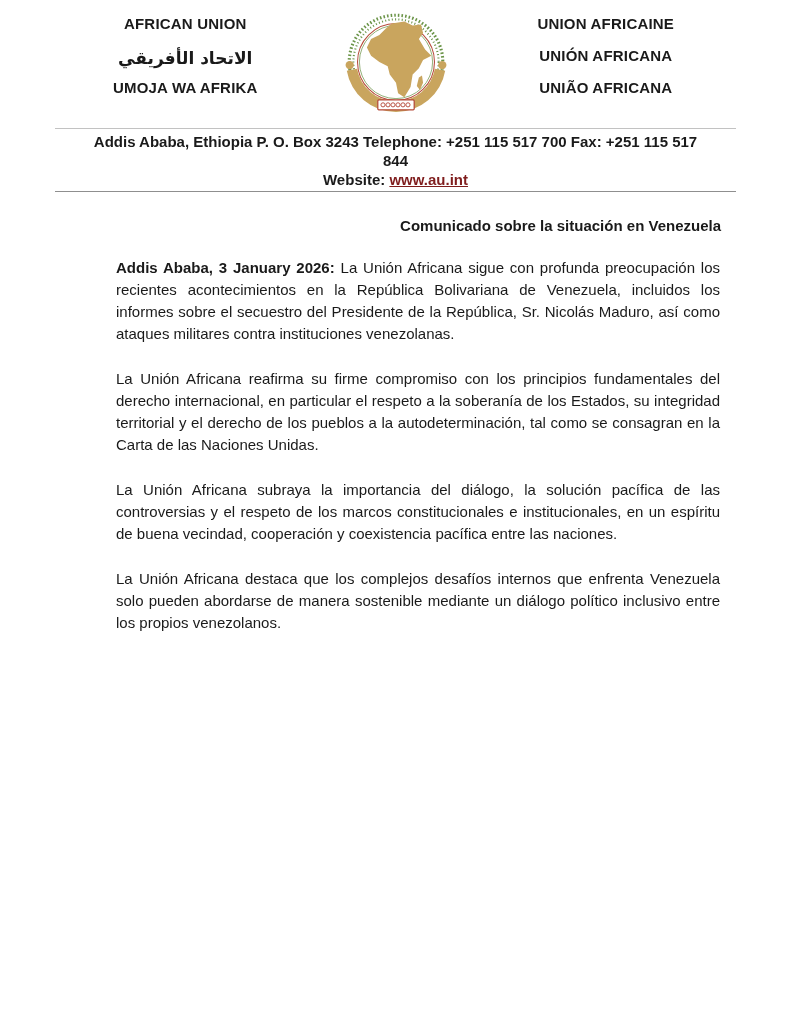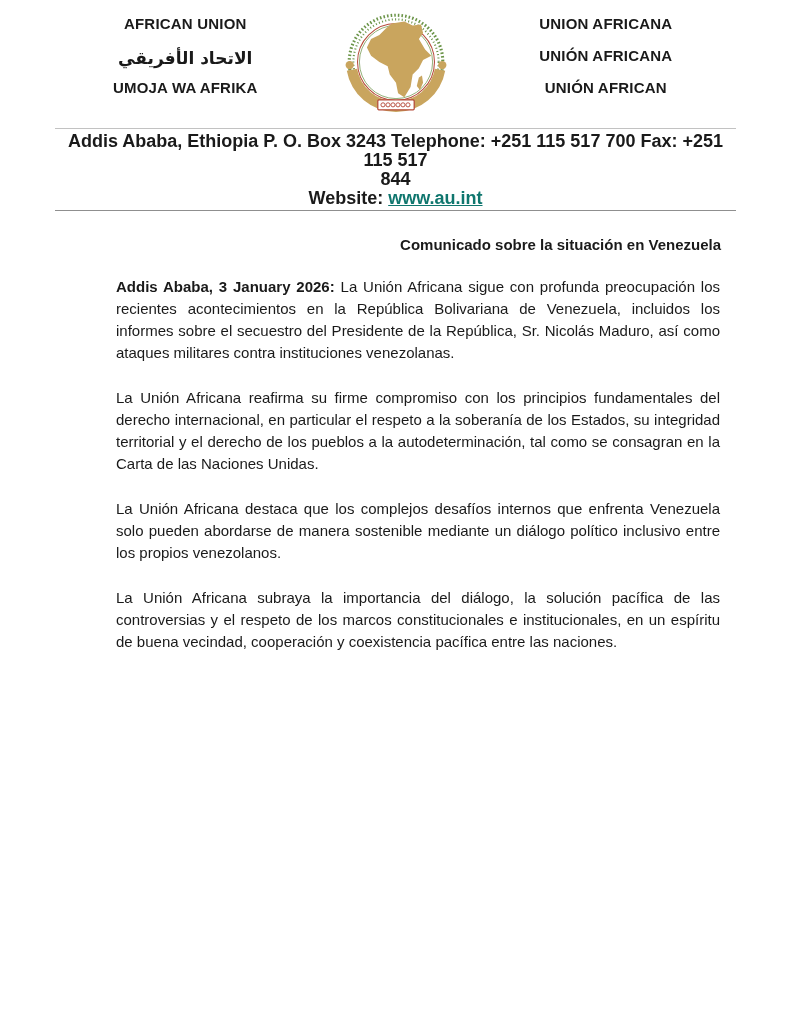--- a/index.html
+++ b/index.html
@@ -23,22 +23,22 @@
   .org-line{font-weight:bold;font-size:15px;line-height:16px;margin-bottom:14px;letter-spacing:.2px;}
   .org-line.arabic{font-family:"DejaVu Sans",sans-serif;font-size:17px;line-height:24px;margin-bottom:10px;font-weight:bold;}
   .org-col.right .org-line{margin-bottom:16px;}
   .logo-wrap{display:flex;justify-content:center;align-items:flex-start;}
   .logo-wrap svg{width:108px;height:104px;}
 
   
   .contact{margin:14px 55px 0 55px;}
   .rule{border-top:1px solid #c2c2c2;height:0;}
   .rule.bottom{border-top:1px solid #8f8f8f;}
-  .contact-inner{text-align:center;font-weight:bold;font-size:18px;line-height:19px;padding:3px 10px 2px;}
-  .website-link{color:#0f766e;text-decoration:underline;cursor:pointer;}
+  .contact-inner{text-align:center;font-weight:bold;font-size:15px;line-height:19px;padding:3px 10px 2px;}
+  .website-link{color:#7f1d1d;text-decoration:underline;cursor:pointer;}
 
   
   .doc-title{
     text-align:right;font-weight:bold;font-size:15px;
     margin:25px 70px 23px;
   }
   .doc-body{padding:0 71px 0 70px;}
   .doc-body p{
     font-size:15px;line-height:22px;text-align:justify;
     margin-bottom:23px;
@@ -86,38 +86,38 @@
           <circle cx="42.3" cy="91.2" r="2"></circle>
           <circle cx="47.1" cy="91.2" r="2"></circle>
           <circle cx="51.9" cy="91.2" r="2"></circle>
           <circle cx="56.7" cy="91.2" r="2"></circle>
           <circle cx="61.5" cy="91.2" r="2"></circle>
         </g>
       </svg>
     </div>
 
     <div class="org-col right">
-      <div class="org-line">UNION AFRICANA</div>
+      <div class="org-line">UNION AFRICAINE</div>
       <div class="org-line">UNIÓN AFRICANA</div>
-      <div class="org-line">UNIÓN AFRICAN</div>
+      <div class="org-line">UNIÃO AFRICANA</div>
     </div>
   </div>
 
   <div class="contact">
     <div class="rule top"></div>
     <div class="contact-inner">
       <div>Addis Ababa, Ethiopia P. O. Box 3243 Telephone: +251 115 517 700 Fax: +251 115 517</div>
       <div>844</div>
       <div><span>Website: </span><a class="website-link">www.au.int</a></div>
     </div>
     <div class="rule bottom"></div>
   </div>
 
   <h1 class="doc-title">Comunicado sobre la situación en Venezuela</h1>
 
   <div class="doc-body">
       <p><strong>Addis Ababa, 3 January 2026: </strong>La Unión Africana sigue con profunda preocupación los recientes acontecimientos en la República Bolivariana de Venezuela, incluidos los informes sobre el secuestro del Presidente de la República, Sr. Nicolás Maduro, así como ataques militares contra instituciones venezolanas.</p>
       <p>La Unión Africana reafirma su firme compromiso con los principios fundamentales del derecho internacional, en particular el respeto a la soberanía de los Estados, su integridad territorial y el derecho de los pueblos a la autodeterminación, tal como se consagran en la Carta de las Naciones Unidas.</p>
+      <p>La Unión Africana subraya la importancia del diálogo, la solución pacífica de las controversias y el respeto de los marcos constitucionales e institucionales, en un espíritu de buena vecindad, cooperación y coexistencia pacífica entre las naciones.</p>
       <p>La Unión Africana destaca que los complejos desafíos internos que enfrenta Venezuela solo pueden abordarse de manera sostenible mediante un diálogo político inclusivo entre los propios venezolanos.</p>
-      <p>La Unión Africana subraya la importancia del diálogo, la solución pacífica de las controversias y el respeto de los marcos constitucionales e institucionales, en un espíritu de buena vecindad, cooperación y coexistencia pacífica entre las naciones.</p>
     </div>
 
 </div>
 
 </body></html>

